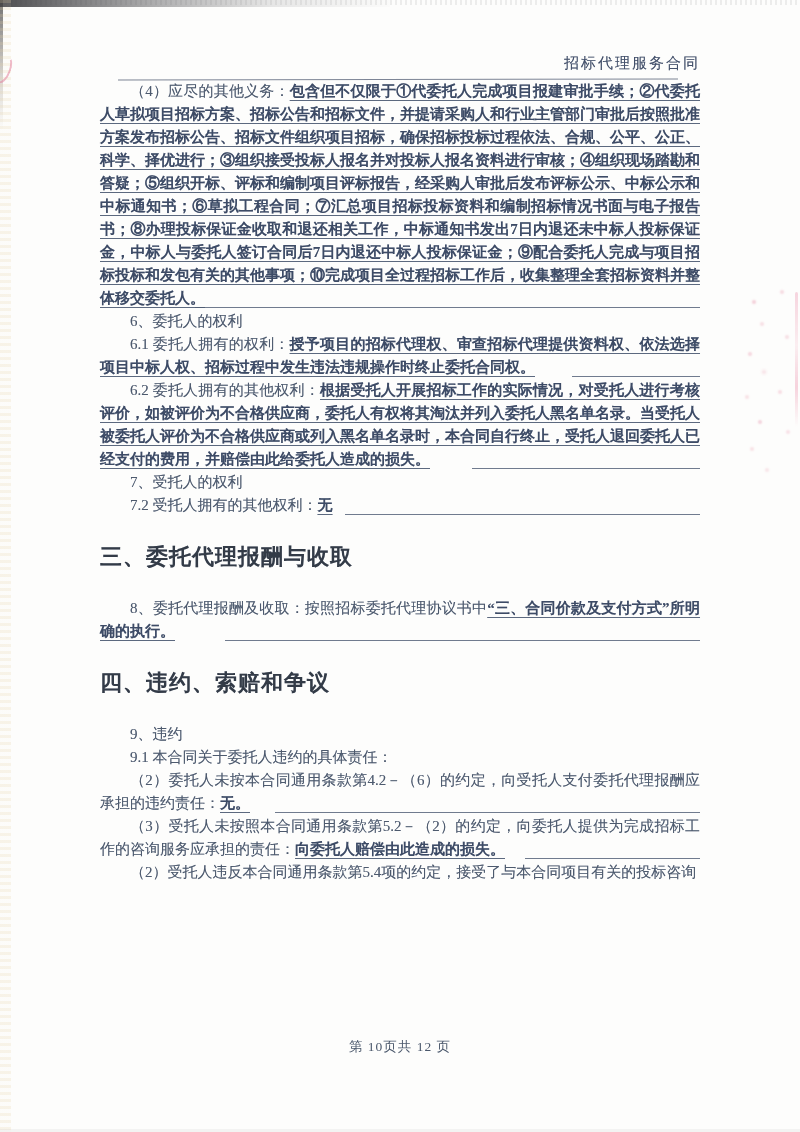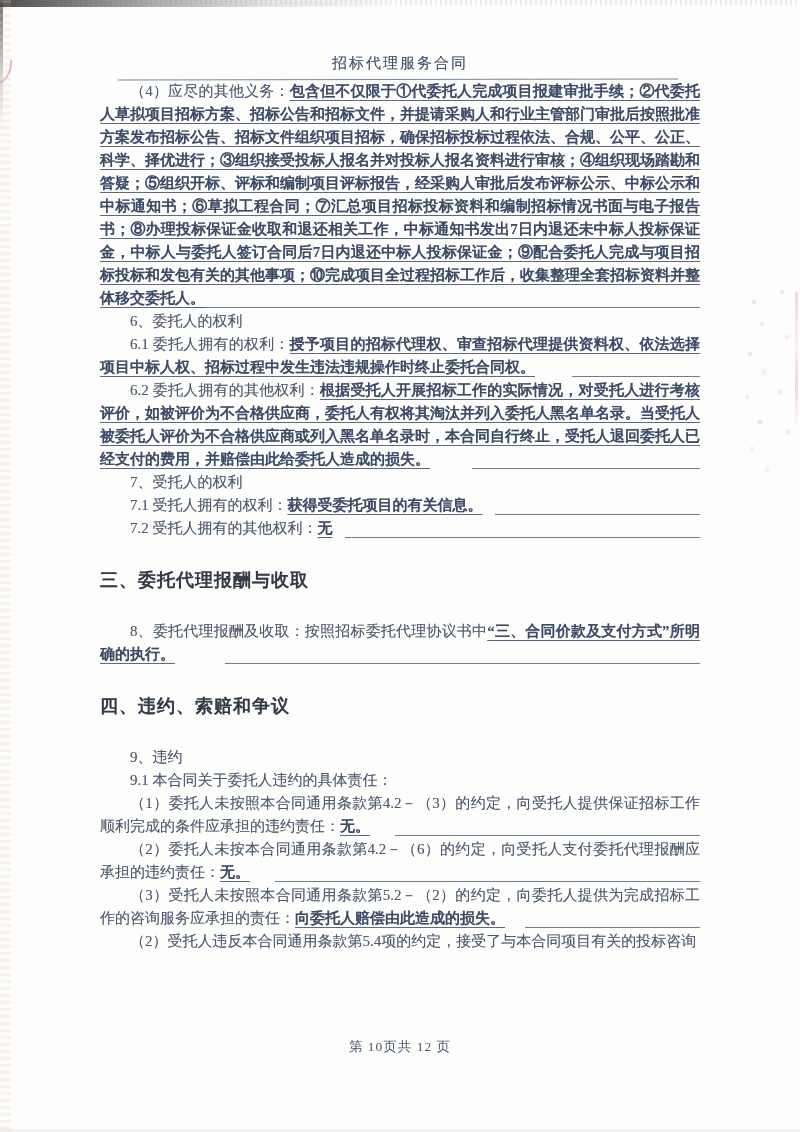--- a/index.html
+++ b/index.html
@@ -28,33 +28,33 @@
       750px 447px 2px rgba(235,150,170,.28), 765px 468px 2px rgba(230,140,165,.22),
       780px 290px 2px rgba(230,140,165,.32), 785px 335px 2px rgba(230,140,165,.28),
       778px 390px 2px rgba(235,150,170,.32), 786px 430px 2px rgba(230,140,165,.26);}
   .art-pink-streak{position:absolute;right:2px;top:292px;width:3px;height:135px;border-radius:2px;
     background:linear-gradient(180deg, rgba(235,130,160,.32), rgba(235,130,160,.12) 40%, rgba(235,130,160,.34) 70%, transparent);
     filter:blur(.5px);}
   .art-bottom-edge{position:absolute;bottom:0;left:0;right:0;height:3px;background:rgba(190,190,190,.15);}
   
   .doc{position:absolute;left:100px;top:52px;width:600px;
     text-shadow:0 0 .4px rgba(90,105,130,.45);}
-  .doc-header{text-align:center;font-size:15px;line-height:23px;color:#43506a;letter-spacing:2px;}
+  .doc-header{text-align:right;font-size:15px;line-height:23px;color:#43506a;letter-spacing:2px;}
   .header-rule{margin:4px 0 0 18px;width:560px;height:0;
     border-top:1.6px solid rgba(92,102,124,.8);transform:rotate(-.12deg);}
   .doc-body{font-size:15px;line-height:23px;color:#4d5a6e;
     text-align:justify;}
   .para{margin:0;text-indent:2em;position:relative;}
   .fill{font-weight:bold;color:#3d4b66;
     text-decoration:underline;text-underline-offset:4px;
     text-decoration-thickness:1px;text-decoration-color:rgba(76,90,114,.85);}
   .tail{position:absolute;right:0;bottom:2px;height:0;
     border-bottom:1px solid rgba(76,90,114,.8);}
   .h1{font-family:"Liberation Sans","DejaVu Sans",sans-serif;
-    font-size:18px;line-height:32px;font-weight:bold;color:#333b47;
+    font-size:22px;line-height:32px;font-weight:bold;color:#333b47;
     letter-spacing:1px;margin:24px 0 24px;text-indent:0;}
   .doc-footer{position:absolute;left:0;right:0;top:1038px;text-align:center;
     font-size:13.5px;color:#4b586c;letter-spacing:1px;
     font-family:"Liberation Serif","DejaVu Serif",serif;}
 </style>
 </head>
 <body>
 
 <div class="page">
 
@@ -69,28 +69,26 @@
 
   <div class="doc">
     <div class="doc-header">招标代理服务合同</div>
     <div class="header-rule"></div>
     <div class="doc-body">
         <p class="para"><span class="seg">（4）应尽的其他义务：</span><span class="fill">包含但不仅限于①代委托人完成项目报建审批手续；②代委托人草拟项目招标方案、招标公告和招标文件，并提请采购人和行业主管部门审批后按照批准方案发布招标公告、招标文件组织项目招标，确保招标投标过程依法、合规、公平、公正、科学、择优进行；③组织接受投标人报名并对投标人报名资料进行审核；④组织现场踏勘和答疑；⑤组织开标、评标和编制项目评标报告，经采购人审批后发布评标公示、中标公示和中标通知书；⑥草拟工程合同；⑦汇总项目招标投标资料和编制招标情况书面与电子报告书；⑧办理投标保证金收取和退还相关工作，中标通知书发出7日内退还未中标人投标保证金，中标人与委托人签订合同后7日内退还中标人投标保证金；⑨配合委托人完成与项目招标投标和发包有关的其他事项；⑩完成项目全过程招标工作后，收集整理全套招标资料并整体移交委托人。</span><span class="tail" style="width: 505px;"></span></p>
         <p class="para"><span class="seg">6、委托人的权利</span></p>
         <p class="para"><span class="seg">6.1 委托人拥有的权利：</span><span class="fill">授予项目的招标代理权、审查招标代理提供资料权、依法选择项目中标人权、招标过程中发生违法违规操作时终止委托合同权。</span><span class="tail" style="width: 128px;"></span></p>
         <p class="para"><span class="seg">6.2 委托人拥有的其他权利：</span><span class="fill">根据受托人开展招标工作的实际情况，对受托人进行考核评价，如被评价为不合格供应商，委托人有权将其淘汰并列入委托人黑名单名录。当受托人被委托人评价为不合格供应商或列入黑名单名录时，本合同自行终止，受托人退回委托人已经支付的费用，并赔偿由此给委托人造成的损失。</span><span class="tail" style="width: 228px;"></span></p>
         <p class="para"><span class="seg">7、受托人的权利</span></p>
-        <p class="para"><span class="seg">7.1 受托人拥有的权利：</span><span class="fill">获得受委托项目的有关信息。</span><span class="tail" style="width: 205px;"></span></p>
         <p class="para"><span class="seg">7.2 受托人拥有的其他权利：</span><span class="fill">无</span><span class="tail" style="width: 355px;"></span></p>
         <div class="h1">三、委托代理报酬与收取</div>
         <p class="para"><span class="seg">8、委托代理报酬及收取：按照招标委托代理协议书中</span><span class="fill">“三、合同价款及支付方式”所明确的执行。</span><span class="tail" style="width: 475px;"></span></p>
         <div class="h1">四、违约、索赔和争议</div>
         <p class="para"><span class="seg">9、违约</span></p>
         <p class="para"><span class="seg">9.1 本合同关于委托人违约的具体责任：</span></p>
-        <p class="para"><span class="seg">（1）委托人未按照本合同通用条款第4.2－（3）的约定，向受托人提供保证招标工作顺利完成的条件应承担的违约责任：</span><span class="fill">无。</span><span class="tail" style="width: 305px;"></span></p>
         <p class="para"><span class="seg">（2）委托人未按本合同通用条款第4.2－（6）的约定，向受托人支付委托代理报酬应承担的违约责任：</span><span class="fill">无。</span><span class="tail" style="width: 425px;"></span></p>
         <p class="para"><span class="seg">（3）受托人未按照本合同通用条款第5.2－（2）的约定，向委托人提供为完成招标工作的咨询服务应承担的责任：</span><span class="fill">向委托人赔偿由此造成的损失。</span><span class="tail" style="width: 175px;"></span></p>
         <p class="para"><span class="seg">（2）受托人违反本合同通用条款第5.4项的约定，接受了与本合同项目有关的投标咨询</span></p>
       </div>
   </div>
 
   <div class="doc-footer">第 10页共 12 页</div>
 </div>
 
 </body></html>

